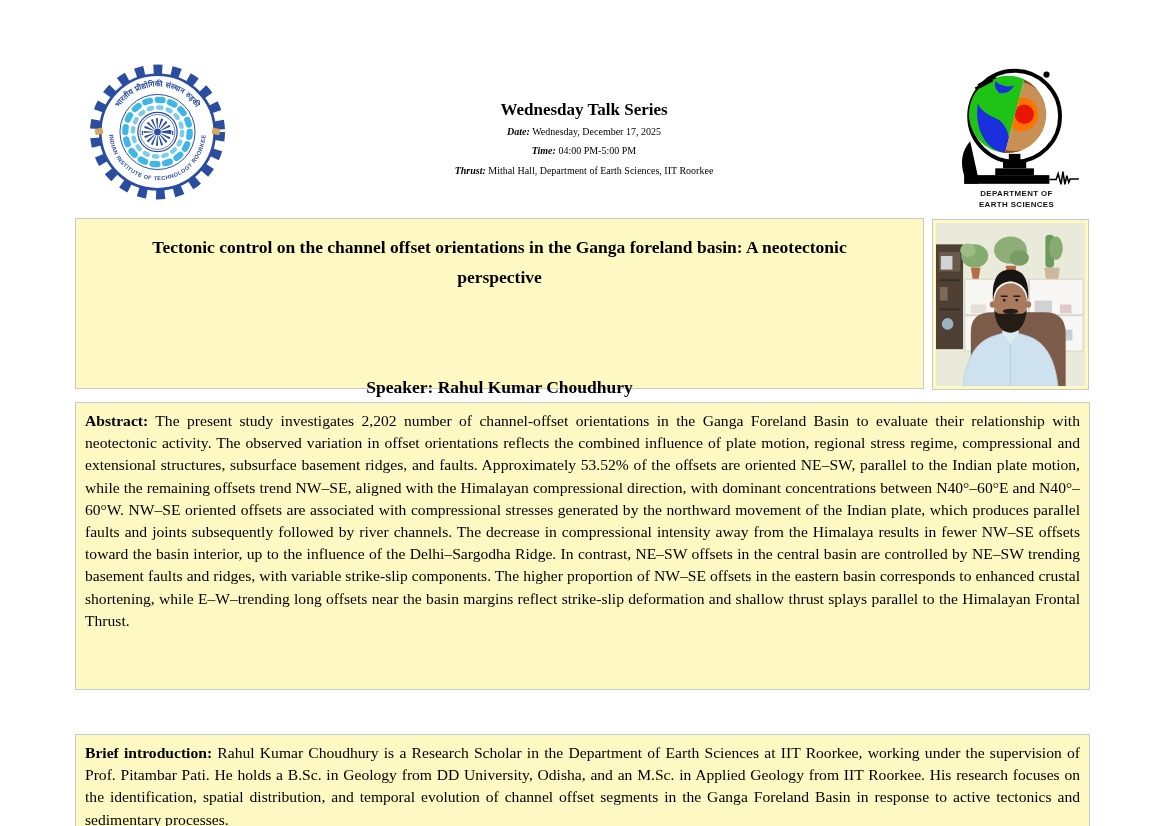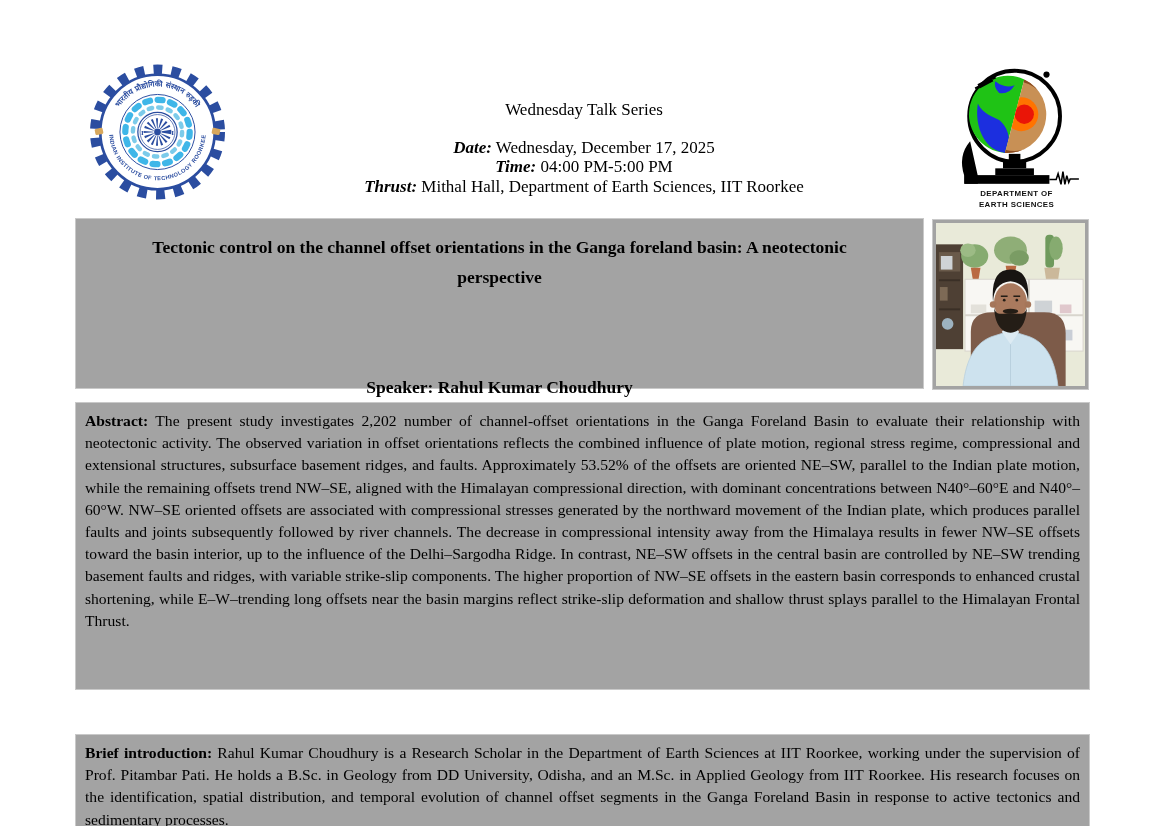--- a/index.html
+++ b/index.html
@@ -12,25 +12,25 @@
     background: #fff;
     overflow: hidden;
   }
   
   .logo-left  { position: absolute; left: 80px;  top: 56px;  width: 155px; height: 152px; }
   .logo-right { position: absolute; left: 945px; top: 60px;  width: 145px; height: 150px; }
   .header-text {
     position: absolute; left: 304px; top: 100px; width: 560px;
     text-align: center; line-height: 19.5px;
   }
-  .series-title { font-size: 17px; font-weight: normal; margin-bottom: 18px; }
-  .meta-line { font-size: 17px; }
+  .series-title { font-size: 17px; font-weight: bold; margin-bottom: 2px; }
+  .meta-line { font-size: 10px; }
   .bi { font-weight: bold; font-style: italic; }
   
-  .box { position: absolute; border: 1px solid #c9c9c9; background: #a3a3a3; }
+  .box { position: absolute; border: 1px solid #c9c9c9; background: #fef9c3; }
   .title-box { left: 75px; top: 218px; width: 849px; height: 171px; text-align: center; }
   .talk-title {
     font-size: 17.5px; font-weight: bold; line-height: 30px;
     padding: 13px 46px 0 46px;
   }
   .speaker-line { font-size: 17.5px; font-weight: bold; margin-top: 85px; }
   .photo-box { left: 932px; top: 219px; width: 157px; height: 171px; padding: 3px; }
   .photo-box svg { display: block; width: 100%; height: 100%; }
   .abstract-box { left: 75px; top: 402px; width: 1015px; height: 288px; }
   .bio-box      { left: 75px; top: 700px; width: 1015px; height: 106px; margin-top: 34px; }

